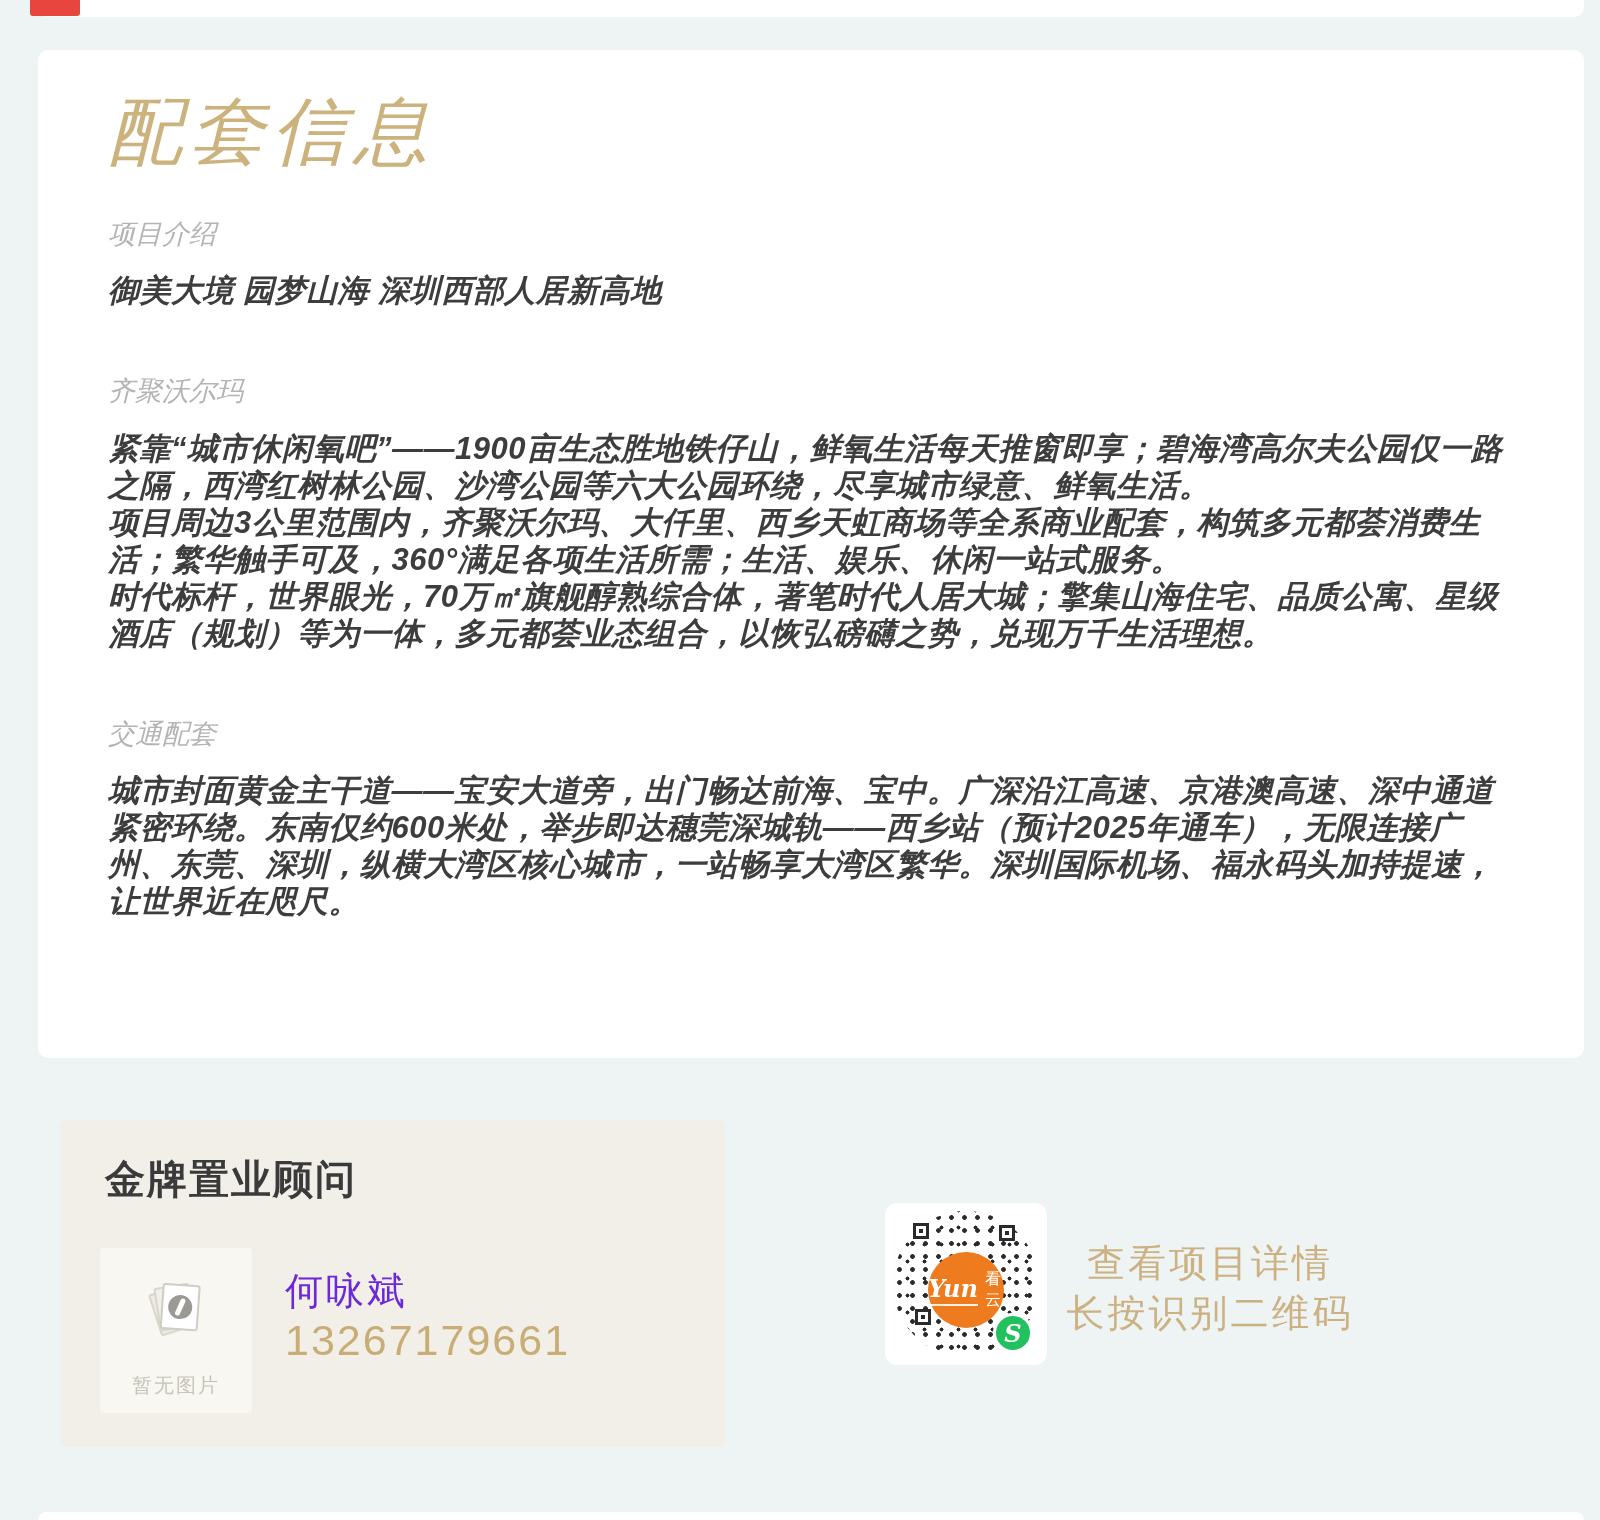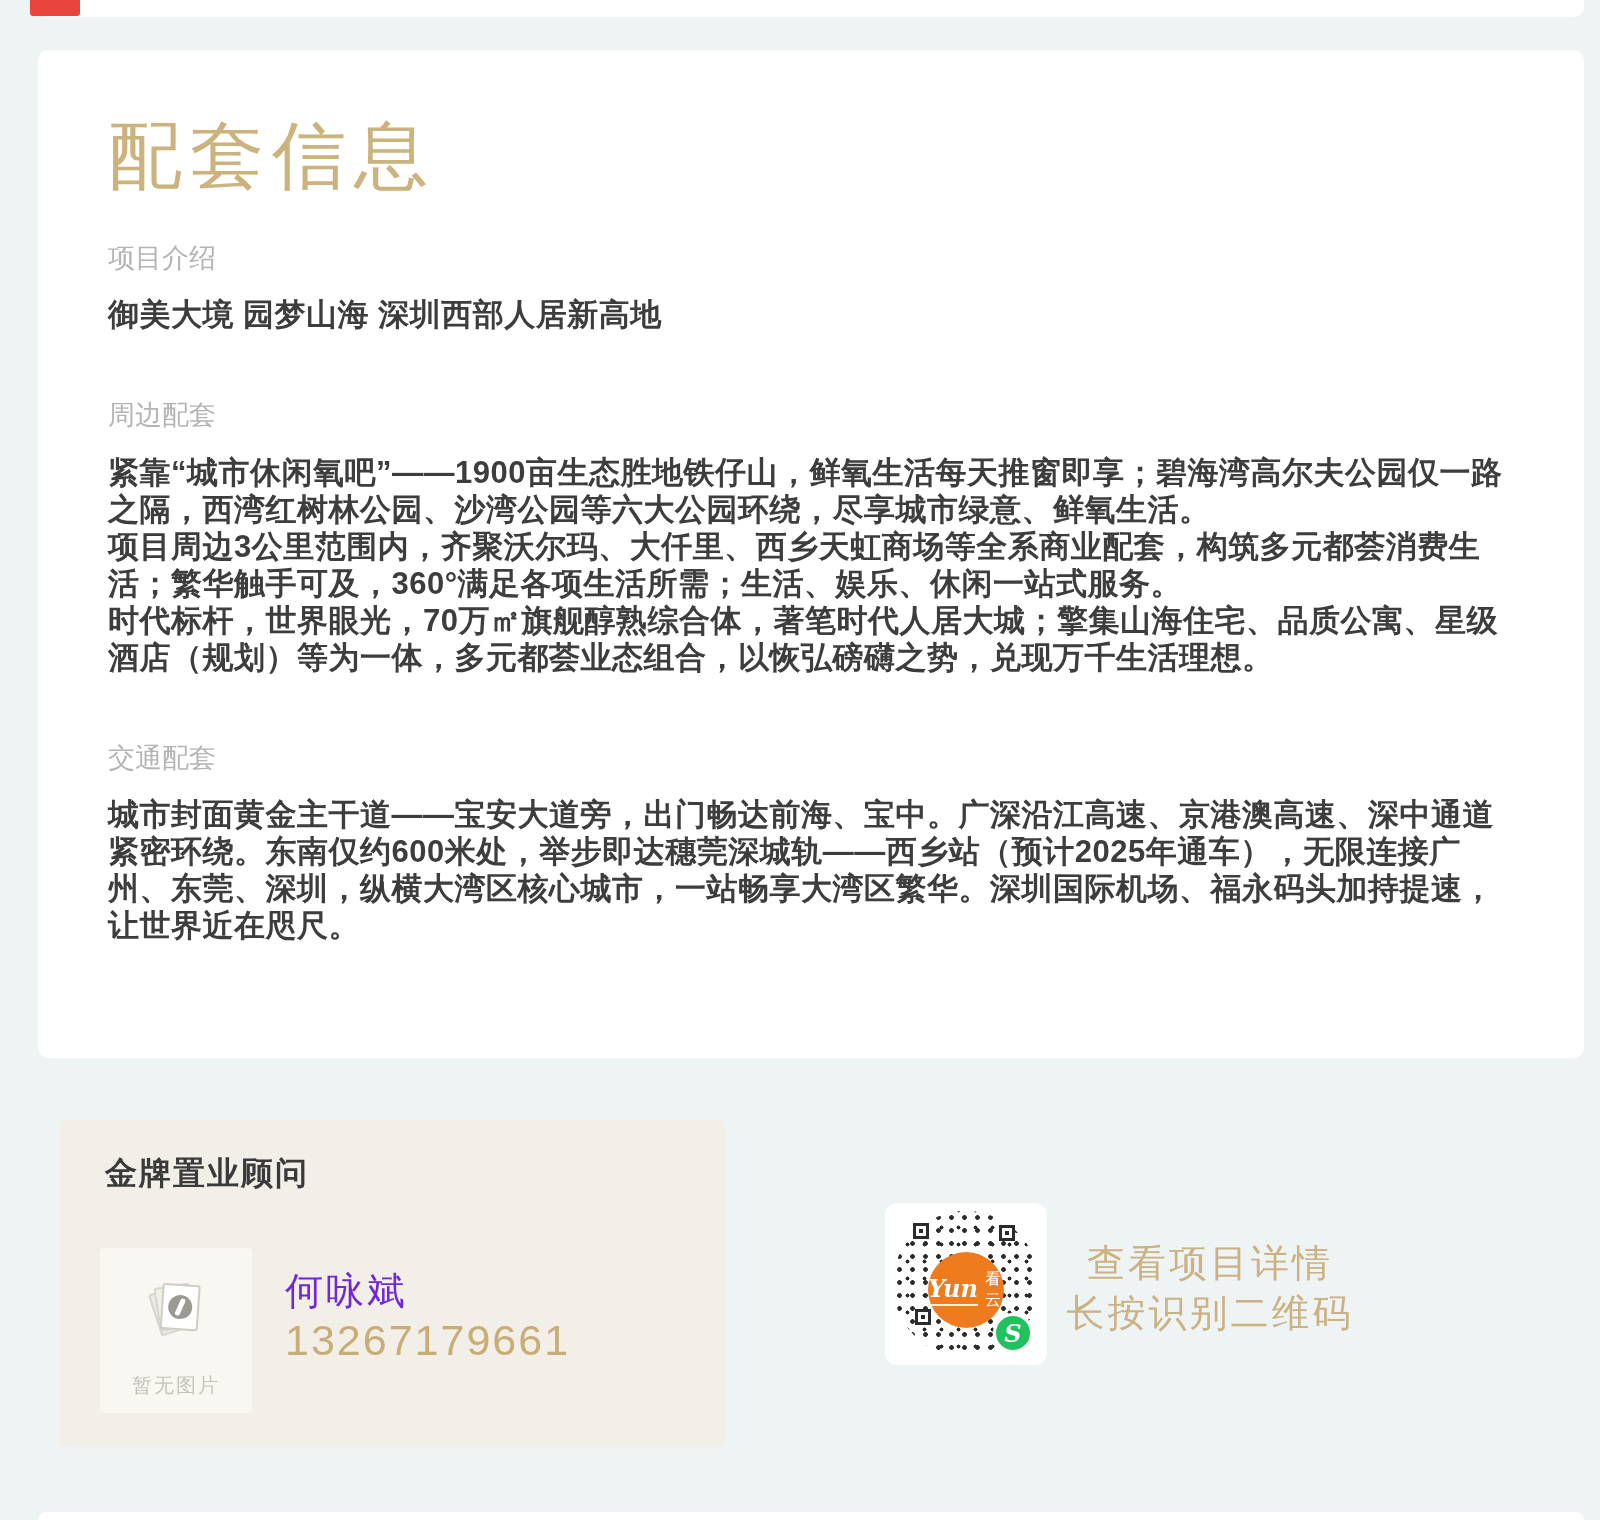--- a/index.html
+++ b/index.html
@@ -15,21 +15,21 @@
     background:#ffffff;border-radius:0 0 10px 10px;
   }
   .red-fragment{
     position:absolute;left:30px;top:0;width:50px;height:16px;
     background:#e8453f;border-radius:0 0 3px 3px;
   }
   
   .info-card{
     position:absolute;left:38px;top:50px;width:1546px;height:1008px;
     background:#ffffff;border-radius:10px;
-    box-sizing:border-box;padding:56px 70px 0 70px;
+    box-sizing:border-box;padding:32px 70px 0 70px;font-style:italic;
   }
   .info-title{
     font-size:74px;line-height:1.35;font-weight:400;color:#ccb27c;
     letter-spacing:8px;
   }
   .section{margin-top:36px;}
   .section + .section{margin-top:66px;}
   .section-heading{
     font-size:27px;color:#b4b4b4;font-weight:400;line-height:1.2;
   }
@@ -38,21 +38,21 @@
     line-height:37px;white-space:pre-line;letter-spacing:0.5px;
   }
   
   .bottom-section{position:absolute;left:0;top:1120px;width:1600px;height:400px;}
   .agent-card{
     position:absolute;left:60px;top:0;width:665px;height:327px;
     background:#f1efe8;border-radius:6px;
   }
   .agent-title{
     position:absolute;left:45px;top:32px;
-    font-size:32px;font-weight:600;color:#3a3a3a;letter-spacing:2px;
+    font-size:40px;font-weight:600;color:#3a3a3a;letter-spacing:2px;
   }
   .photo-placeholder{
     position:absolute;left:40px;top:128px;width:152px;height:165px;
     background:#f8f7f1;border-radius:4px;text-align:center;
   }
   .photo-placeholder svg{margin-top:28px;}
   .no-photo-label{
     display:block;margin-top:24px;font-size:20px;color:#c6c4ba;letter-spacing:2px;
   }
   .agent-name{
@@ -123,21 +123,21 @@
 
 <div class="info-card">
   <div class="info-title">配套信息</div>
 
   <div class="section">
     <div class="section-heading">项目介绍</div>
     <div class="section-body">御美大境 园梦山海 深圳西部人居新高地</div>
   </div>
 
   <div class="section">
-    <div class="section-heading">周边配套</div>
+    <div class="section-heading">齐聚沃尔玛</div>
     <div class="section-body">紧靠“城市休闲氧吧”——1900亩生态胜地铁仔山，鲜氧生活每天推窗即享；碧海湾高尔夫公园仅一路之隔，西湾红树林公园、沙湾公园等六大公园环绕，尽享城市绿意、鲜氧生活。
 项目周边3公里范围内，齐聚沃尔玛、大仟里、西乡天虹商场等全系商业配套，构筑多元都荟消费生活；繁华触手可及，360°满足各项生活所需；生活、娱乐、休闲一站式服务。
 时代标杆，世界眼光，70万㎡旗舰醇熟综合体，著笔时代人居大城；擎集山海住宅、品质公寓、星级酒店（规划）等为一体，多元都荟业态组合，以恢弘磅礴之势，兑现万千生活理想。</div>
   </div>
 
   <div class="section">
     <div class="section-heading">交通配套</div>
     <div class="section-body">城市封面黄金主干道——宝安大道旁，出门畅达前海、宝中。广深沿江高速、京港澳高速、深中通道紧密环绕。东南仅约600米处，举步即达穗莞深城轨——西乡站（预计2025年通车），无限连接广州、东莞、深圳，纵横大湾区核心城市，一站畅享大湾区繁华。深圳国际机场、福永码头加持提速，让世界近在咫尺。</div>
   </div>
 </div>

